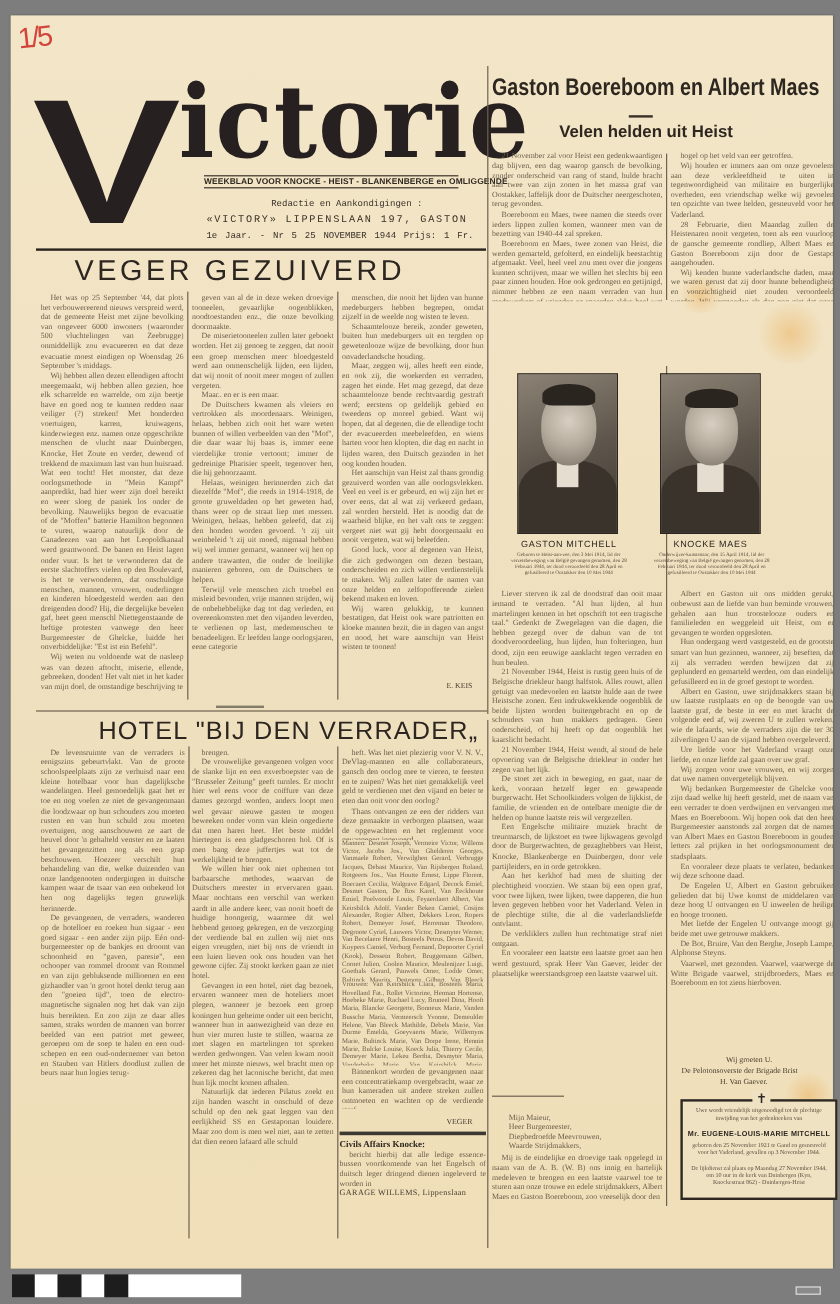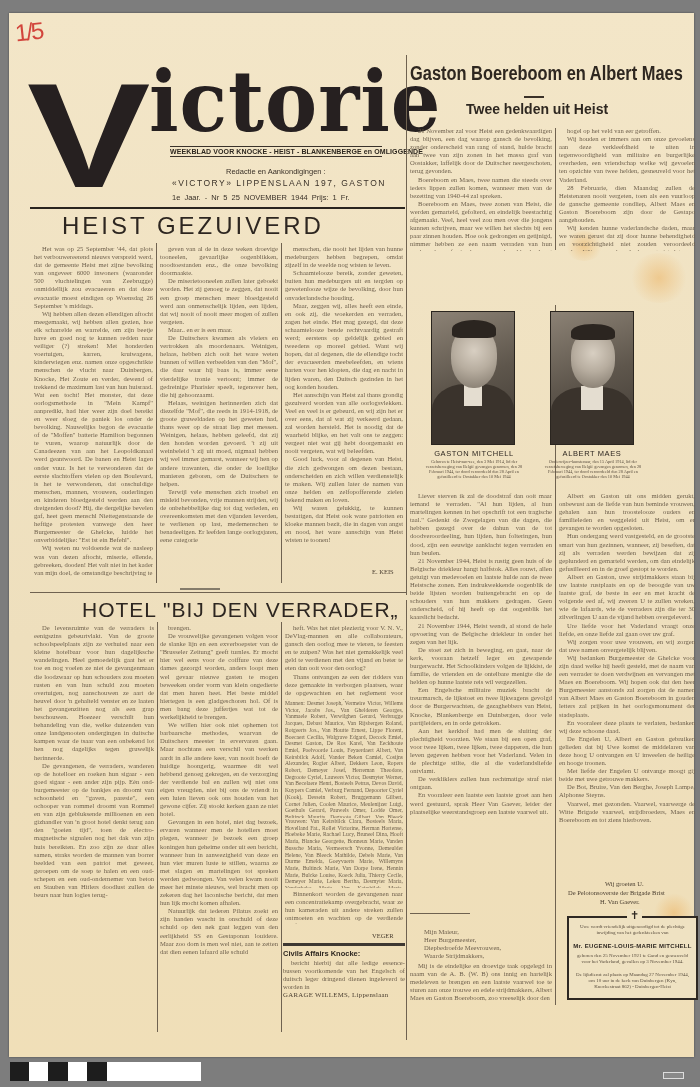--- a/index.html
+++ b/index.html
@@ -19,21 +19,21 @@
     font-size:148px; line-height:1; color:#262020; transform:scaleX(1.25); transform-origin:left top;
   }
   .title-rest {
     position:absolute; left:149px; top:60px; font-family:"DejaVu Serif", serif; font-weight:bold;
     font-size:84px; line-height:1; color:#262020; letter-spacing:1px; transform:scaleX(0.93); transform-origin:left top;
   }
   .subtitle-bar {
     position:absolute; left:170px; top:146px; width:212px; border-top:1px solid #3a322a; border-bottom:1px solid #3a322a;
     font-family:"Liberation Sans", sans-serif; font-size:7px; font-weight:bold; color:#2e2820; padding:1px 0; letter-spacing:0.1px; white-space:nowrap; text-align:center;
   }
-  .masthead-line { position:absolute; font-family:Liberation Sans, sans-serif; color:#3a3128; white-space:nowrap; }
+  .masthead-line { position:absolute; font-family:Liberation Mono, monospace; color:#3a3128; white-space:nowrap; }
   .redactie { left:226px; top:167px; font-size:7.5px; }
   .address { left:172px; top:178px; font-size:8.5px; letter-spacing:1.5px; }
   .issue { left:172px; top:193px; font-size:7.5px; word-spacing:2px; }
   .rule-thick { position:absolute; left:30px; top:207px; width:375px; height:2px; background:#2a241e; }
   .vline { position:absolute; width:1px; background:#6f6250; }
   .headline1 {
     position:absolute; left:62px; top:212px; font-family:"Liberation Sans", sans-serif; font-size:24px; letter-spacing:3px; color:#2d2620;
   }
   .col { position:absolute; font-size:6.6px; line-height:8.1px; color:#6d5f4c; text-align:justify; overflow:hidden; }
   .col p { margin:0; text-indent:8px; }
@@ -43,21 +43,21 @@
   .photo { position:absolute; background:linear-gradient(160deg,#8c8275 0%, #5e564c 50%, #3f3933 100%); border:1px solid #2a251f; overflow:hidden; }
   .photo .face { position:absolute; border-radius:45% 45% 48% 48%; background:radial-gradient(circle at 50% 40%, #d8cfc2 0%, #b7ad9f 45%, #7d7468 100%); }
   .photo .hair { position:absolute; border-radius:50% 50% 20% 20%; background:#2b2520; }
   .photo .suit { position:absolute; background:#3a332c; border-radius:40% 40% 0 0; }
   .photo .collar { position:absolute; background:#e4ddd0; }
   .caption-name { position:absolute; font-family:"Liberation Sans", sans-serif; font-size:7.5px; letter-spacing:0.6px; color:#2e2720; text-align:center; }
   .caption-small { position:absolute; font-size:4.3px; line-height:5px; color:#5a4e3f; text-align:center; }
   .hotel-head { position:absolute; left:82px; top:598px; font-family:"Liberation Sans", sans-serif; font-size:21px; letter-spacing:1px; color:#2d2620; }
   .hrule { position:absolute; height:1px; background:#6f6250; }
   .dark-bar { position:absolute; background:#3e3832; }
-  .civils-head { position:absolute; left:283px; top:949px; font-size:7.5px; font-weight:bold; color:#2e2720; font-family:Liberation Sans, sans-serif; }
+  .civils-head { position:absolute; left:283px; top:949px; font-size:7.5px; font-weight:bold; color:#2e2720; font-family:Liberation Serif, serif; }
   .garage { position:absolute; left:283px; top:991px; font-size:6.8px; color:#4a3e30; letter-spacing:0.3px; }
   .signature { position:absolute; font-size:6.5px; color:#4a3e30; }
   .mourn-box { position:absolute; left:567px; top:916px; width:127px; height:80px; border:2px solid #2e2822; background:#efe2c2; }
   .mourn-cross { position:absolute; left:627px; top:909px; font-size:11px; color:#2e2822; background:#efe2c2; padding:0 3px; }
   .mourn-line { position:absolute; left:6px; right:6px; font-size:5px; line-height:6px; color:#5a4e3f; text-align:center; }
   .mourn-name { position:absolute; left:4px; right:4px; top:25px; font-family:"Liberation Sans", sans-serif; font-weight:bold; font-size:6px; color:#2e2720; text-align:center; letter-spacing:0.3px; }
   .orange-stain { position:absolute; border-radius:50%; background:radial-gradient(circle, rgba(235,170,80,0.45) 0%, rgba(235,170,80,0) 70%); }
   .color-bar { position:absolute; top:1062px; height:19px; }
   .tiny-tab { position:absolute; left:663px; top:1072px; width:19px; height:5px; border:1px solid #ddd; background:#8a8a8a; }
   .letter-list { position:absolute; left:424px; font-size:6.6px; line-height:8.1px; color:#6d5f4c; }
@@ -84,21 +84,21 @@
 
 <div class="vline" style="left:406px;top:55px;height:540px;"></div>
 <div class="vline" style="left:406px;top:600px;height:440px;"></div>
 <div class="vline" style="left:156px;top:243px;height:340px;"></div>
 <div class="vline" style="left:281px;top:243px;height:340px;"></div>
 <div class="vline" style="left:157px;top:622px;height:410px;"></div>
 <div class="vline" style="left:281px;top:622px;height:410px;"></div>
 <div class="vline" style="left:555px;top:128px;height:122px;"></div>
 <div class="vline" style="left:555px;top:305px;height:700px;"></div>
 
-<div class="headline1">HEIST GEZUIVERD</div>
+<div class="headline1">VEGER GEZUIVERD</div>
 <div class="col" style="left:34px;top:245px;width:119px;height:335px;">
   <p>Het was op 25 September '44, dat plots het verbouwereerend nieuws verspreid werd, dat de gemeente Heist met zijne bevolking van ongeveer 6000 inwoners (waaronder 500 vluchtelingen van Zeebrugge) onmiddellijk zou evacueeren en dat deze evacuatie moest eindigen op Woensdag 26 September 's middags.</p>
   <p>Wij hebben allen dezen ellendigen aftocht meegemaakt, wij hebben allen gezien, hoe elk scharrelde en warrelde, om zijn beetje have en goed nog te kunnen redden naar veiliger (?) streken! Met honderden voertuigen, karren, kruiwagens, kinderwiegen enz. namen onze opgeschrikte menschen de vlucht naar Duinbergen, Knocke, Het Zoute en verder, dewend of trekkend de maximum last van hun huisraad. Wat een tocht! Het monster, dat deze oorlogsmethode in "Mein Kampf" aanpredikt, had hier weer zijn doel bereikt en weer sloeg de paniek los onder de bevolking. Nauwelijks begon de evacuatie of de "Moffen" batterie Hamilton begonnen te vuren, waarop natuurlijk door de Canadeezen van aan het Leopoldkanaal werd geantwoord. De banen en Heist lagen onder vuur. Is het te verwonderen dat de eerste slachtoffers vielen op den Boulevard, is het te verwonderen, dat onschuldige menschen, mannen, vrouwen, ouderlingen en kinderen bloedgesteld werden aan den dreigenden dood? Hij, die dergelijke bevelen gaf, heet geen menschl Niettegenstaande de heftige protesten vanwege den heer Burgemeester de Ghelcke, luidde het onverbiddelijke: "Est ist ein Befehl".</p>
   <p>Wij weten nu voldoende wat de nasleep was van dezen aftocht, miserie, ellende, gebreeken, dooden! Het valt niet in het kader van mijn doel, de omstandige beschrijving te</p>
 </div>
 <div class="col" style="left:160px;top:245px;width:118px;height:335px;">
   <p>geven van al de in deze weken droevige tooneelen, gevaarlijke oogenblikken, noodtoestanden enz., die onze bevolking doormaakte.</p>
   <p>De miserietooneelen zullen later geboekt worden. Het zij genoeg te zeggen, dat nooit een groep menschen meer bloedgesteld werd aan onmenschelijk lijden, een lijden, dat wij nooit of nooit meer mogen of zullen vergeten.</p>
   <p>Maar.. en er is een maar.</p>
   <p>De Duitschers kwamen als vleiers en vertrokken als moordenaars. Weinigen, helaas, hebben zich ooit het ware weten bunnen of willen verbeelden van den "Mof", die daar waar hij baas is, immer eene vierdelijke tronie vertoont; immer de gedreinige Pharisier speelt, tegenover hen, die hij gehoorzaamt.</p>
@@ -111,21 +111,21 @@
   <p>Maar, zeggen wij, alles heeft een einde, en ook zij, die woekerden en verraden, zagen het einde. Het mag gezegd, dat deze schaamtelooze bende rechtvaardig gestraft werd; eerstens op geldelijk gebied en tweedens op moreel gebied. Want wij hopen, dat al degenen, die de ellendige tocht der evacueerden meebeleefden, en wiens harten voor hen klopten, die dag en nacht in lijden waren, den Duitsch gezinden in het oog konden houden.</p>
   <p>Het aanschijn van Heist zal thans grondig gezuiverd worden van alle oorlogsvlekken. Veel en veel is er gebeurd, en wij zijn het er over eens, dat al wat zij verkeerd gedaan, zal worden hersteld. Het is noodig dat de waarheid blijke, en het valt ons te zeggen: vergeet niet wat gij hebt doorgemaakt en nooit vergeten, wat wij beleefden.</p>
   <p>Good luck, voor al degenen van Heist, die zich gedwongen om dezen bestaan, onderscheiden en zich willen verdienstelijk te maken. Wij zullen later de namen van onze helden en zelfopofferende zielen bekend maken en loven.</p>
   <p>Wij waren gelukkig, te kunnen bestatigen, dat Heist ook ware patriotten en kloeke mannen bezit, die in dagen van angst en nood, het ware aanschijn van Heist wisten te toonen!</p>
 </div>
 <div class="signature" style="left:372px;top:568px;">E. KEIS</div>
 <div class="dark-bar" style="left:180px;top:588px;width:40px;height:2px;opacity:0.6;"></div>
 
 <div class="gaston-head">Gaston Boereboom en Albert Maes</div>
 <div class="short-rule"></div>
-<div class="twee-head">Twee helden uit Heist</div>
+<div class="twee-head">Velen helden uit Heist</div>
 
 <div class="col" style="left:410px;top:127px;width:142px;height:124px;">
   <p>21 November zal voor Heist een gedenkwaardigen dag blijven, een dag waarop gansch de bevolking, zonder onderscheid van rang of stand, hulde bracht aan twee van zijn zonen in het massa graf van Oostakker, laffelijk door de Duitscher neergeschoten, terug gevonden.</p>
   <p>Boereboom en Maes, twee namen die steeds over ieders lippen zullen komen, wanneer men van de bezetting van 1940-44 zal spreken.</p>
   <p>Boereboom en Maes, twee zonen van Heist, die werden gemarteld, gefolterd, en eindelijk beestachtig afgemaakt. Veel, heel veel zou men over die jongens kunnen schrijven, maar we willen het slechts bij een paar zinnen houden. Hoe ook gedrongen en getijnigd, nimmer hebben ze een naam verraden van hun medewerkers of vrienden en spaarden aldus heel wat ander jongens van den dood.</p>
 </div>
 <div class="col" style="left:559px;top:127px;width:136px;height:124px;">
   <p>hogel op het veld van eer getroffen.</p>
   <p>Wij houden er immers aan om onze gevoelens aan deze verkleefdheid te uiten in tegenwoordigheid van militaire en burgerlijke overheden, een vriendschap welke wij gevoelen ten opzichte van twee helden, gesneuveld voor het Vaderland.</p>
   <p>28 Februarie, dien Maandag zullen de Heistenaren nooit vergeten, toen als een vuurloop de gansche gemeente rondliep, Albert Maes en Gaston Boereboom zijn door de Gestapo aangehouden.</p>
@@ -141,21 +141,21 @@
 </div>
 <div class="caption-name" style="left:424px;top:449px;width:100px;">GASTON MITCHELL</div>
 <div class="caption-small" style="left:420px;top:459px;width:108px;">Geboren te Heist-aan-zee, den 3 Mei 1914, lid der verzetsbeweging van België gevangen genomen, den 28 Februari 1944, ter dood veroordeeld den 28 April en gefusilleerd te Oostakker den 10 Mei 1944</div>
 
 <div class="photo" style="left:550px;top:311px;width:82px;height:132px;">
   <div class="suit" style="left:0;top:75px;width:82px;height:60px;"></div>
   <div class="collar" style="left:30px;top:74px;width:22px;height:24px;"></div>
   <div class="face" style="left:20px;top:18px;width:44px;height:58px;"></div>
   <div class="hair" style="left:20px;top:12px;width:44px;height:16px;"></div>
 </div>
-<div class="caption-name" style="left:542px;top:449px;width:100px;">ALBERT MAES</div>
+<div class="caption-name" style="left:542px;top:449px;width:100px;">KNOCKE MAES</div>
 <div class="caption-small" style="left:540px;top:459px;width:106px;">Onderwijzer-kunstenaar, den 15 April 1914, lid der verzetsbeweging van België gevangen genomen, den 28 Februari 1944, ter dood veroordeeld den 28 April en gefusilleerd te Oostakker den 10 Mei 1944</div>
 
 <div class="col" style="left:410px;top:492px;width:142px;height:384px;">
   <p>Liever sterven ik zal de doodstraf dan ooit maar iemand te verraden. "Al hun lijden, al hun martelingen kennen in het opschrift tot een tragische taal." Gedenkt de Zwegelagen van die dagen, die hebben gezegd over de dahun van de tot doodveroordeeling, hun lijden, hun folteringen, hun dood, zijn een eeuwige aanklacht tegen verraden en hun beulen.</p>
   <p>21 November 1944, Heist is rustig geen huis of de Belgische driekleur hangt halfstok. Alles rouwt, allen getuigt van medevoelen en laatste hulde aan de twee Heistsche zonen. Een indrukwekkende oogenblik de beide lijsten worden buitengebracht en op de schouders van hun makkers gedragen. Geen onderscheid, of hij heeft op dat oogenblik het kaarslicht bedacht.</p>
   <p>21 November 1944, Heist wendt, al stond de hele opvoering van de Belgische driekleur in onder het zegen van het lijk.</p>
   <p>De stoet zet zich in beweging, en gaat, naar de kerk, vooraan hetzelf leger en gewapende burgerwacht. Het Schoolkinders volgen de lijkkist, de familie, de vrienden en de ontelbare menigte die de helden op hunne laatste reis wil vergezellen.</p>
   <p>Een Engelsche militaire muziek bracht de treurmarsch, de lijkstoet en twee lijkwagens gevolgd door de Burgerwachten, de gezaghebbers van Heist, Knocke, Blankenberge en Duinbergen, door vele partijleiders, en in orde getrokken.</p>
   <p>Aan het kerkhof had men de sluiting der plechtigheid voorzien. We staan bij een open graf, voor twee lijken, twee lijken, twee dapperen, die hun leven gegeven hebben voor het Vaderland. Velen in de plechtige stilte, die al die vaderlandsliefde ontvlamt.</p>
   <p>De verkliklers zullen hun rechtmatige straf niet ontgaan.</p>

